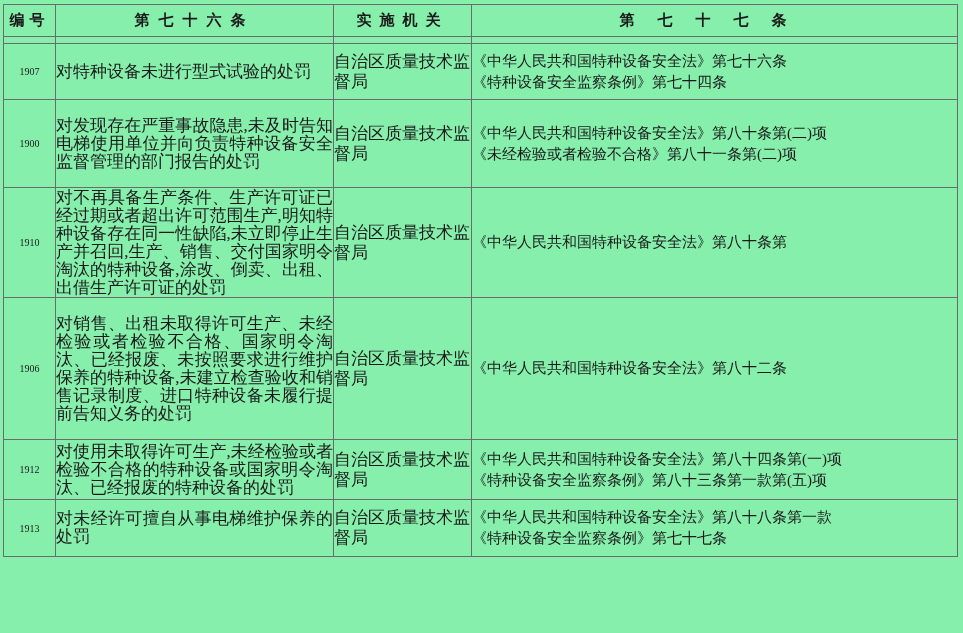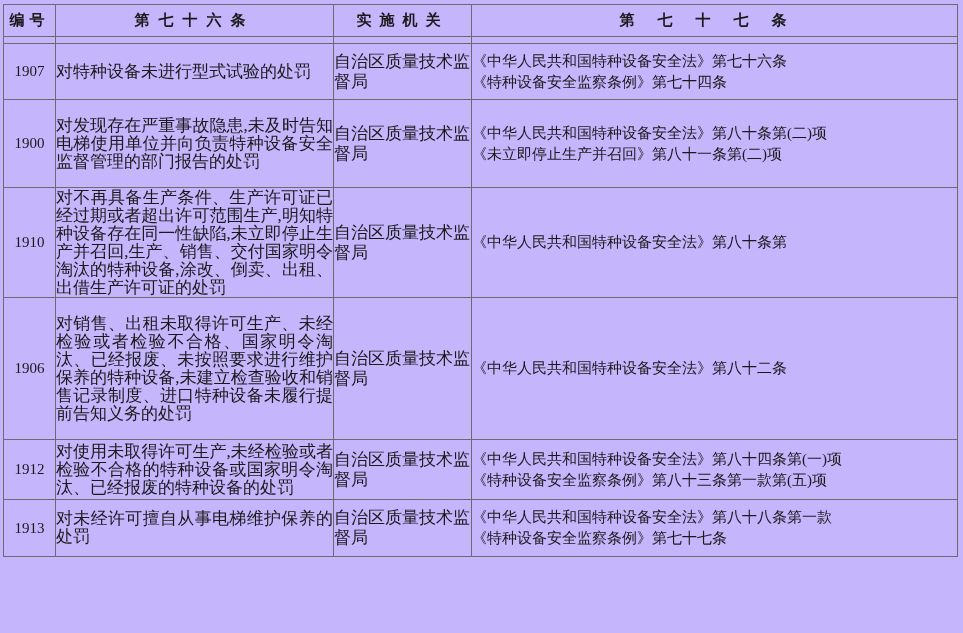--- a/index.html
+++ b/index.html
@@ -11,21 +11,21 @@
     width: 963px;
     height: 633px;
     overflow: hidden;
     font-family: "Liberation Serif", "DejaVu Serif", serif;
     color: #1a1a1a;
   }
   .page {
     position: relative;
     width: 963px;
     height: 633px;
-    background: #c4b5fd;
+    background: #86efac;
   }
   table.permits {
     position: absolute;
     left: 3px;
     top: 4px;
     width: 954px;
     border-collapse: collapse;
     table-layout: fixed;
   }
   table.permits th,
@@ -42,21 +42,21 @@
     text-align: center;
     white-space: nowrap;
   }
   th.col-id     { letter-spacing: 5px; }
   th.col-name   { letter-spacing: 9px; }
   th.col-agency { letter-spacing: 8px; }
   th.col-legal  { letter-spacing: 23px; }
   tr.spacer-row td { height: 6px; }
   td.cell-id {
     text-align: center;
-    font-size: 15px;
+    font-size: 10px;
   }
   td.cell-name {
     font-size: 17px;
     line-height: 18px;
     text-align: justify;
     padding: 2px 5px 2px 8px;
   }
   td.cell-agency {
     font-size: 17px;
     line-height: 20px;
@@ -105,21 +105,21 @@
             <div class="legal-line">《中华人民共和国特种设备安全法》第七十六条</div>
             <div class="legal-line">《特种设备安全监察条例》第七十四条</div>
           </td>
     </tr>
         <tr class="data-row" style="height: 88px;">
       <td class="cell-id">1900</td>
       <td class="cell-name">对发现存在严重事故隐患,未及时告知电梯使用单位并向负责特种设备安全监督管理的部门报告的处罚</td>
       <td class="cell-agency">自治区质量技术监督局</td>
       <td class="cell-legal">
             <div class="legal-line">《中华人民共和国特种设备安全法》第八十条第(二)项</div>
-            <div class="legal-line">《未立即停止生产并召回》第八十一条第(二)项</div>
+            <div class="legal-line">《未经检验或者检验不合格》第八十一条第(二)项</div>
           </td>
     </tr>
         <tr class="data-row" style="height: 110px;">
       <td class="cell-id">1910</td>
       <td class="cell-name">对不再具备生产条件、生产许可证已经过期或者超出许可范围生产,明知特种设备存在同一性缺陷,未立即停止生产并召回,生产、销售、交付国家明令淘汰的特种设备,涂改、倒卖、出租、出借生产许可证的处罚</td>
       <td class="cell-agency">自治区质量技术监督局</td>
       <td class="cell-legal">
             <div class="legal-line">《中华人民共和国特种设备安全法》第八十条第</div>
           </td>
     </tr>

